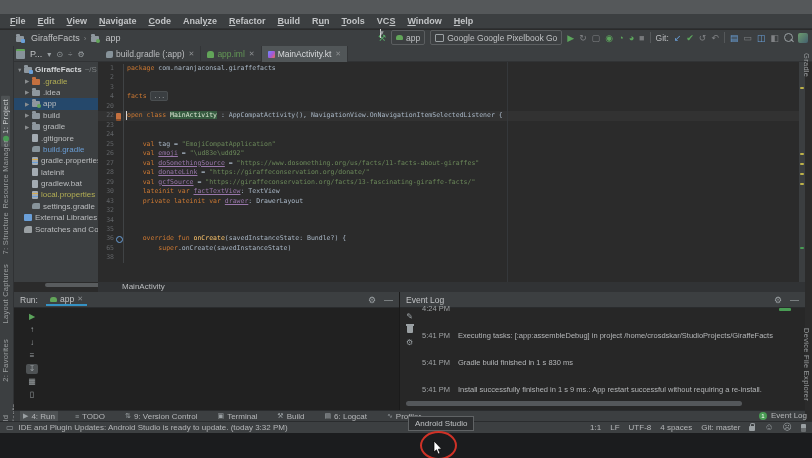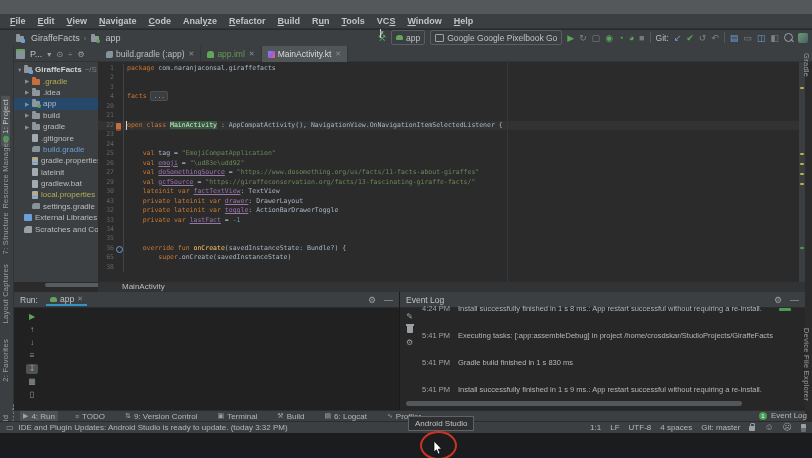--- a/index.html
+++ b/index.html
@@ -330,32 +330,31 @@
   </div>
   <div id="proj-scroll" class="ab"></div>
 
   <div id="editor" class="ab">
     <div id="code-lines">
         <div class="cl"><span class="ln">1</span><span class="gslot"></span><span class="ct"><span class="tk-k">package </span><span class="tk-p">com.naranjaconsal.giraffefacts</span></span></div>
         <div class="cl"><span class="ln">2</span><span class="gslot"></span><span class="ct"></span></div>
         <div class="cl"><span class="ln">3</span><span class="gslot"></span><span class="ct"></span></div>
         <div class="cl"><span class="ln">4</span><span class="gslot"></span><span class="ct"><span class="tk-k">facts </span><span class="tk-fold">...</span></span></div>
         <div class="cl"><span class="ln">20</span><span class="gslot"></span><span class="ct"></span></div>
-        <div class="cl"><span class="ln">21</span><span class="gslot"></span><span class="ct"></span></div>
         <div class="cl cact"><span class="ln">22</span><span class="gslot"><span class="gic-class"></span></span><span class="ct"><span class="caret"></span><span class="tk-k">open class </span><span class="tk-hl">MainActivity</span><span class="tk-p"> : AppCompatActivity(), NavigationView.OnNavigationItemSelectedListener {</span></span></div>
         <div class="cl"><span class="ln">23</span><span class="gslot"></span><span class="ct"></span></div>
         <div class="cl"><span class="ln">24</span><span class="gslot"></span><span class="ct"></span></div>
         <div class="cl"><span class="ln">25</span><span class="gslot"></span><span class="ct"><span class="tk-k">    val </span><span class="tk-p">tag = </span><span class="tk-s">"EmojiCompatApplication"</span></span></div>
         <div class="cl"><span class="ln">26</span><span class="gslot"></span><span class="ct"><span class="tk-k">    val </span><span class="tk-f">emoji</span><span class="tk-p"> = </span><span class="tk-s">"\ud83e\udd92"</span></span></div>
         <div class="cl"><span class="ln">27</span><span class="gslot"></span><span class="ct"><span class="tk-k">    val </span><span class="tk-f">doSomethingSource</span><span class="tk-p"> = </span><span class="tk-s">"https://www.dosomething.org/us/facts/11-facts-about-giraffes"</span></span></div>
+        <div class="cl"><span class="ln">28</span><span class="gslot"></span><span class="ct"><span class="tk-k">    val </span><span class="tk-f">donateLink</span><span class="tk-p"> = </span><span class="tk-s">"https://giraffeconservation.org/donate/"</span></span></div>
         <div class="cl"><span class="ln">29</span><span class="gslot"></span><span class="ct"><span class="tk-k">    val </span><span class="tk-f">gcfSource</span><span class="tk-p"> = </span><span class="tk-s">"https://giraffeconservation.org/facts/13-fascinating-giraffe-facts/"</span></span></div>
         <div class="cl"><span class="ln">30</span><span class="gslot"></span><span class="ct"><span class="tk-k">    lateinit var </span><span class="tk-f">factTextView</span><span class="tk-p">: TextView</span></span></div>
         <div class="cl"><span class="ln">43</span><span class="gslot"></span><span class="ct"><span class="tk-k">    private lateinit var </span><span class="tk-f">drawer</span><span class="tk-p">: DrawerLayout</span></span></div>
-        <div class="cl"><span class="ln">32</span><span class="gslot"></span><span class="ct"><span class="tk-k">    private lateinit var </span><span class="tk-f">toggle</span><span class="tk-p">: ActionBarDrawerToggle</span></span></div>
-        <div class="cl"><span class="ln">33</span><span class="gslot"></span><span class="ct"><span class="tk-k">    private var </span><span class="tk-f">lastFact</span><span class="tk-p"> = </span><span class="tk-num">-1</span></span></div>
+        <div class="cl"><span class="ln">32</span><span class="gslot"></span></div>
         <div class="cl"><span class="ln">34</span><span class="gslot"></span><span class="ct"></span></div>
         <div class="cl"><span class="ln">35</span><span class="gslot"></span><span class="ct"></span></div>
         <div class="cl"><span class="ln">36</span><span class="gslot"><span class="gic-ovr"></span></span><span class="ct"><span class="tk-k">    override fun </span><span class="tk-m">onCreate</span><span class="tk-p">(savedInstanceState: Bundle?) {</span></span></div>
         <div class="cl"><span class="ln">65</span><span class="gslot"></span><span class="ct"><span class="tk-k">        super</span><span class="tk-p">.onCreate(savedInstanceState)</span></span></div>
         <div class="cl"><span class="ln">38</span><span class="gslot"></span><span class="ct"></span></div>
       </div>
     <div id="margin-line" class="ab"></div>
     <div id="stripe" class="ab">
         <div class="smark" style="top: 25px;"></div>
         <div class="smark" style="top: 91px;"></div>
@@ -399,21 +398,20 @@
       <span class="ph-btn">—</span>
     </div>
     <div id="evt-icons">
       <span class="eico">✎</span>
       <span class="ico-trash"></span>
       <span class="eico">⚙</span>
     </div>
     <div id="evt-entries">
         <div class="evt-entry">
           <span class="evt-time">4:24 PM</span>
-          <span>Install successfully finished in 1 s 8 ms.: App restart successful without requiring a re-install.</span>
         </div>
         <div class="evt-entry">
           <span class="evt-time">5:41 PM</span>
           <span>Executing tasks: [:app:assembleDebug] in project /home/crosdskar/StudioProjects/GiraffeFacts</span>
         </div>
         <div class="evt-entry">
           <span class="evt-time">5:41 PM</span>
           <span>Gradle build finished in 1 s 830 ms</span>
         </div>
         <div class="evt-entry">

